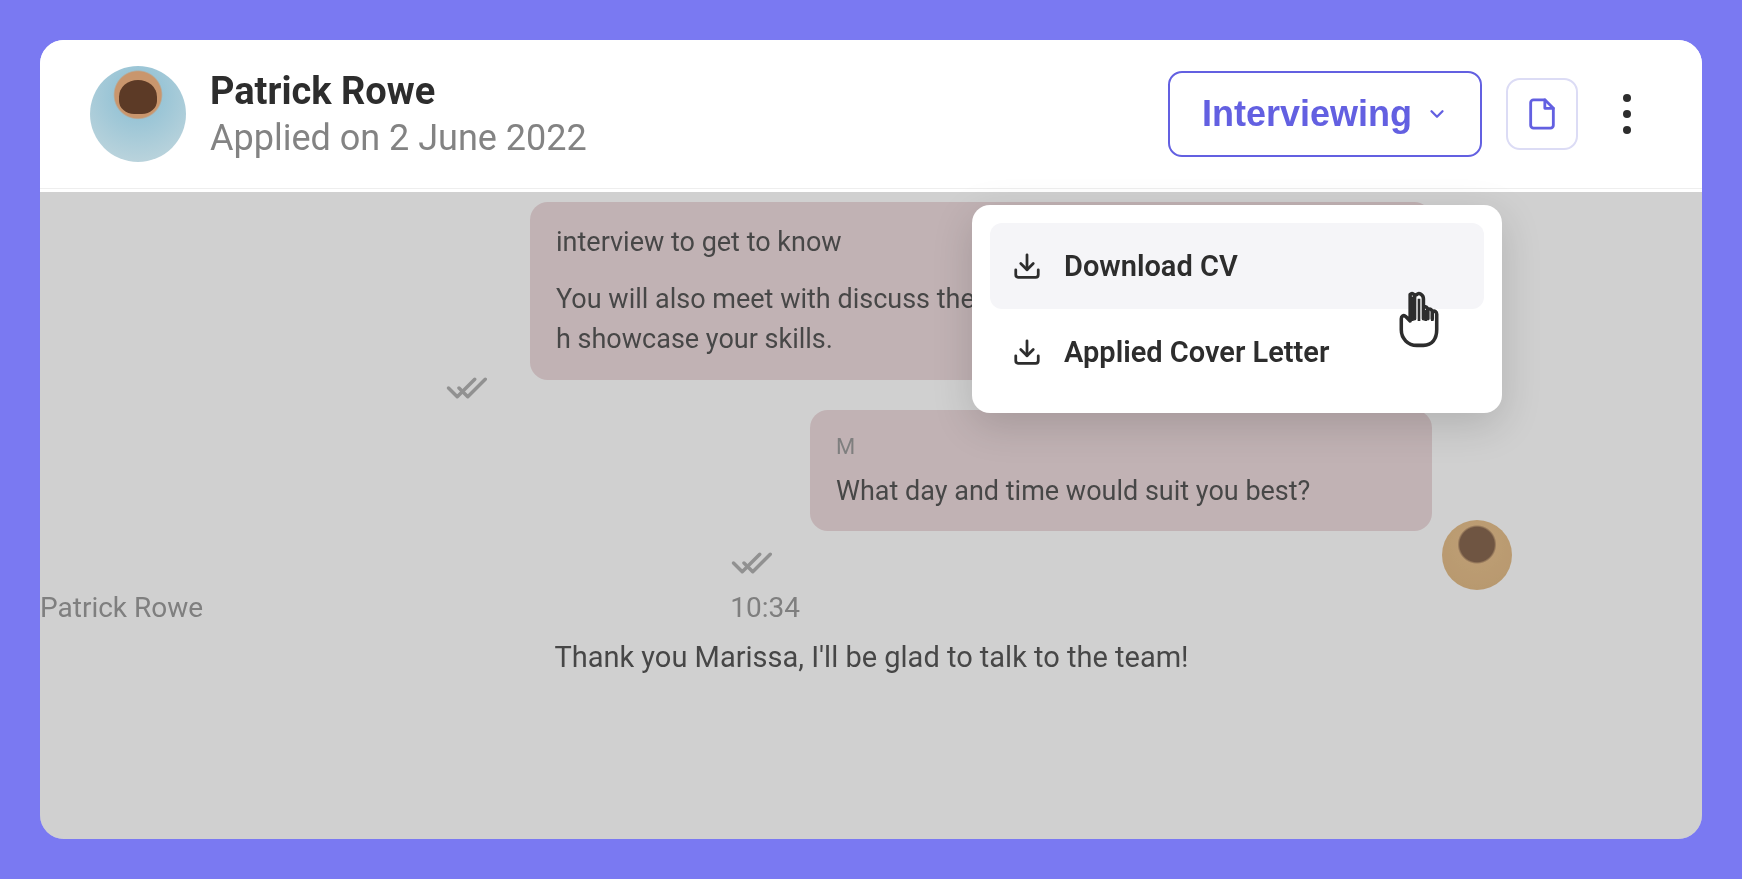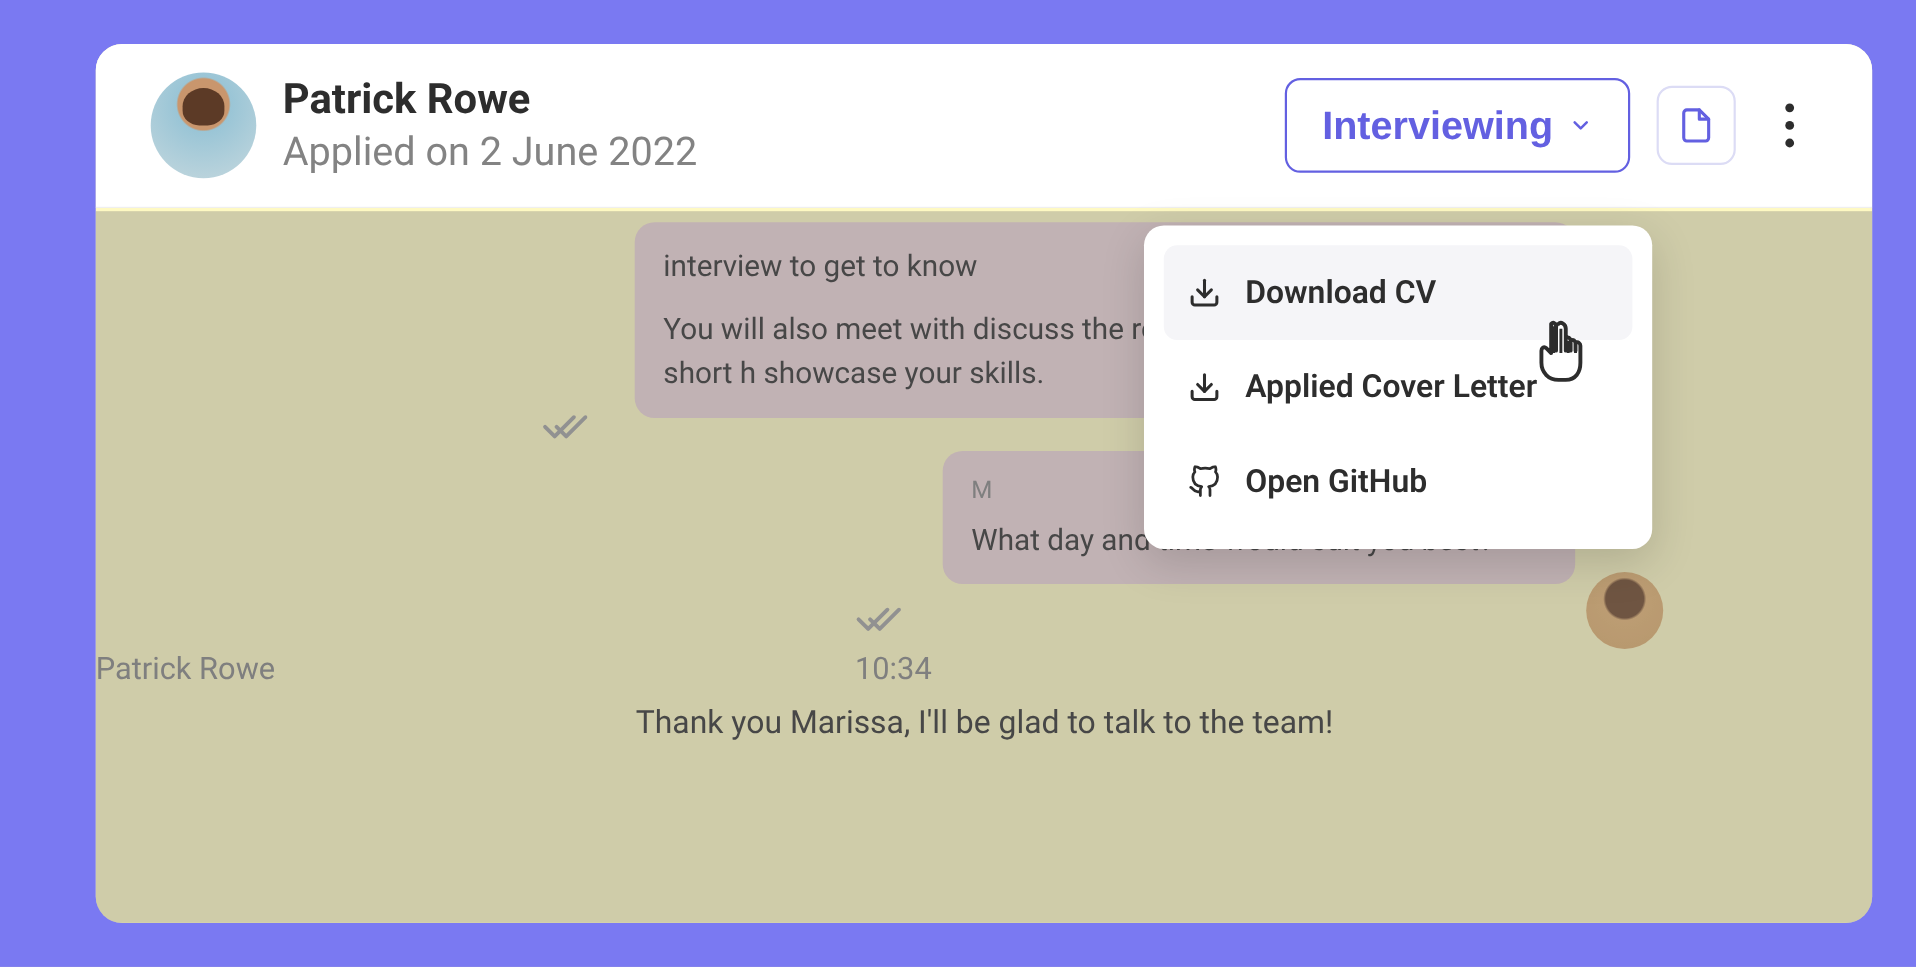--- a/index.html
+++ b/index.html
@@ -5,26 +5,25 @@
     * { margin: 0; padding: 0; box-sizing: border-box; }
     body {
       font-family: -apple-system, BlinkMacSystemFont, 'Segoe UI', Roboto, sans-serif;
       background: #7a79f2;
       width: 1742px;
       height: 879px;
       padding: 40px;
       overflow: hidden;
     }
     .app-window {
-      background: #fef9c3;
+      background: #ffffff;
       border-radius: 24px;
       height: 100%;
       overflow: hidden;
       position: relative;
-      margin-left: 47px;
     }
     .header {
       display: flex;
       align-items: center;
       padding: 26px 50px;
       border-bottom: 1px solid #eee;
       gap: 24px;
       background: #fff;
       position: relative;
       z-index: 5;
@@ -200,21 +199,21 @@
       font-size: 29px;
       color: #2d2d2d;
       margin-top: 16px;
       padding-left: 1px;
       text-align: center;
     }
     .dropdown {
       position: absolute;
       top: 165px;
       right: 200px;
-      width: 462px;
+      width: 530px;
       background: #fff;
       border-radius: 18px;
       padding: 18px 18px;
       box-shadow: 0 12px 40px rgba(0,0,0,0.15);
       z-index: 10;
     }
     .dropdown-item {
       display: flex;
       align-items: center;
       gap: 22px;
@@ -309,26 +308,20 @@
       <span>Download CV</span>
     </div>
     <div class="dropdown-item">
       <svg width="30" height="30" viewBox="0 0 24 24" fill="none" stroke="#2d2d2d" stroke-width="2.2" stroke-linecap="round" stroke-linejoin="round">
           <path d="M21 15v4a2 2 0 0 1-2 2H5a2 2 0 0 1-2-2v-4"></path>
           <polyline points="7 10 12 15 17 10"></polyline>
           <line x1="12" y1="15" x2="12" y2="3"></line>
         </svg>
       <span>Applied Cover Letter</span>
     </div>
-    <div class="dropdown-item">
-      <svg width="30" height="30" viewBox="0 0 24 24" fill="none" stroke="#2d2d2d" stroke-width="2" stroke-linecap="round" stroke-linejoin="round">
-          <path d="M9 19c-5 1.5-5-2.5-7-3m14 6v-3.87a3.37 3.37 0 0 0-.94-2.61c3.14-.35 6.44-1.54 6.44-7A5.44 5.44 0 0 0 20 4.77 5.07 5.07 0 0 0 19.91 1S18.73.65 16 2.48a13.38 13.38 0 0 0-7 0C6.27.65 5.09 1 5.09 1A5.07 5.07 0 0 0 5 4.77a5.44 5.44 0 0 0-1.5 3.78c0 5.42 3.3 6.61 6.44 7A3.37 3.37 0 0 0 9 18.13V22"></path>
-        </svg>
-      <span>Open GitHub</span>
-    </div>
   </div>
 
   <svg class="cursor-pointer" width="56" height="62" viewBox="0 0 24 28" fill="#fff" stroke="#2d2d2d" stroke-width="1.6" stroke-linejoin="round">
     <path d="M8 2 C8 2 8 14 8 14 L6 12 C5 11 4 12 4 13 L4 18 C4 22 7 25 11 25 L14 25 C18 25 20 22 20 18 L20 11 C20 10 19 9 18 10 L18 13 L18 10 C18 9 17 8 16 9 L16 13 L16 9 C16 8 15 7 14 8 L14 13 L14 4 C14 2 12 1 11 2 C10 2 10 3 10 4 L10 13 L10 3 C10 2 9 1 8 2 Z" fill="#fff"></path>
     <path d="M9 3 L9 14 M12 4 L12 14 M15 9 L15 14 M18 11 L18 14" stroke="#2d2d2d" stroke-width="1.2" fill="none"></path>
   </svg>
 
 </div>
 
 </body></html>

